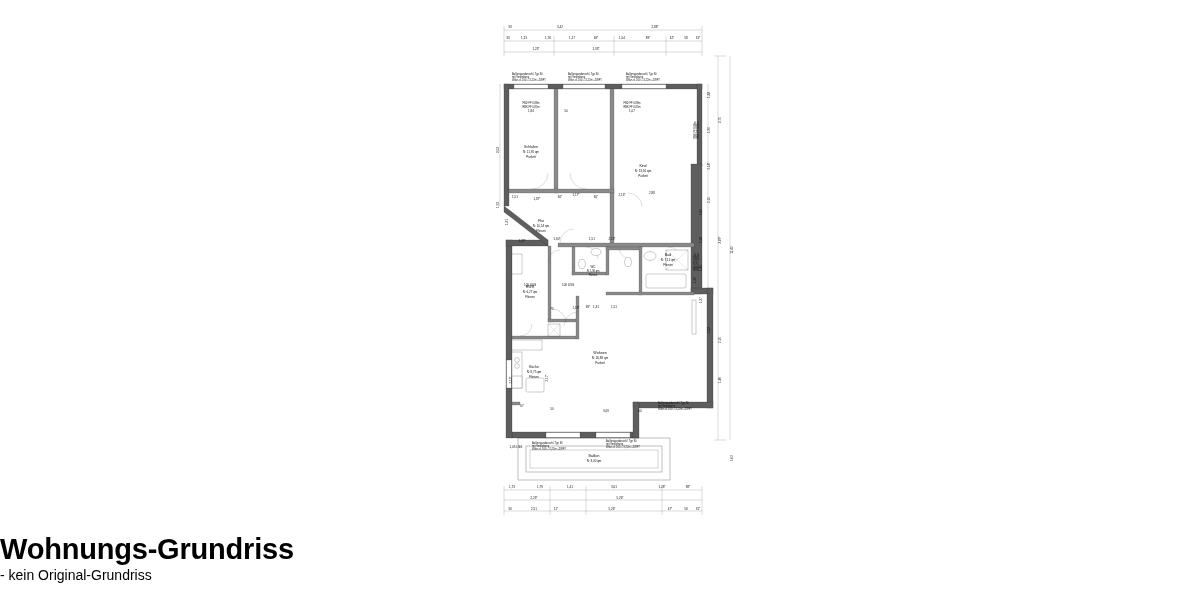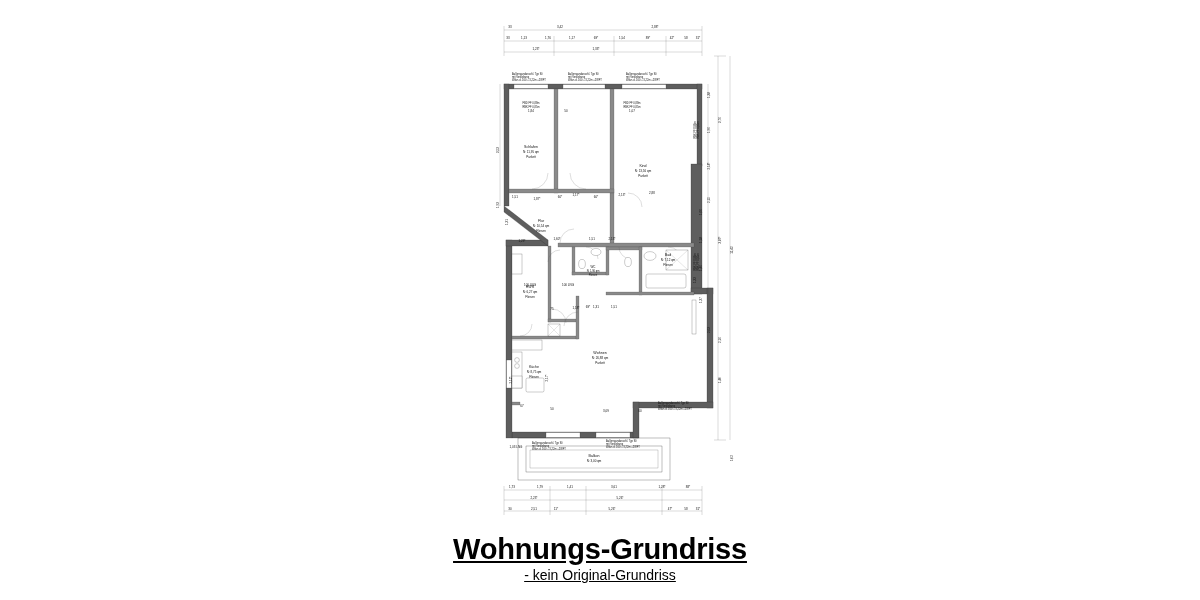--- a/index.html
+++ b/index.html
@@ -21,22 +21,20 @@
     top: 0;
     width: 1200px;
     height: 600px;
   }
   svg#floorplan {
     display: block;
   }
   .cap {
     position: absolute;
     width: 100%;
-    text-align: center;
-    text-decoration: underline;
   }
   .cap-title {
     top: 533px;
     font-size: 29px;
     font-weight: bold;
     letter-spacing: -0.2px;
   }
   .cap-sub {
     top: 567px;
     font-size: 14px;

